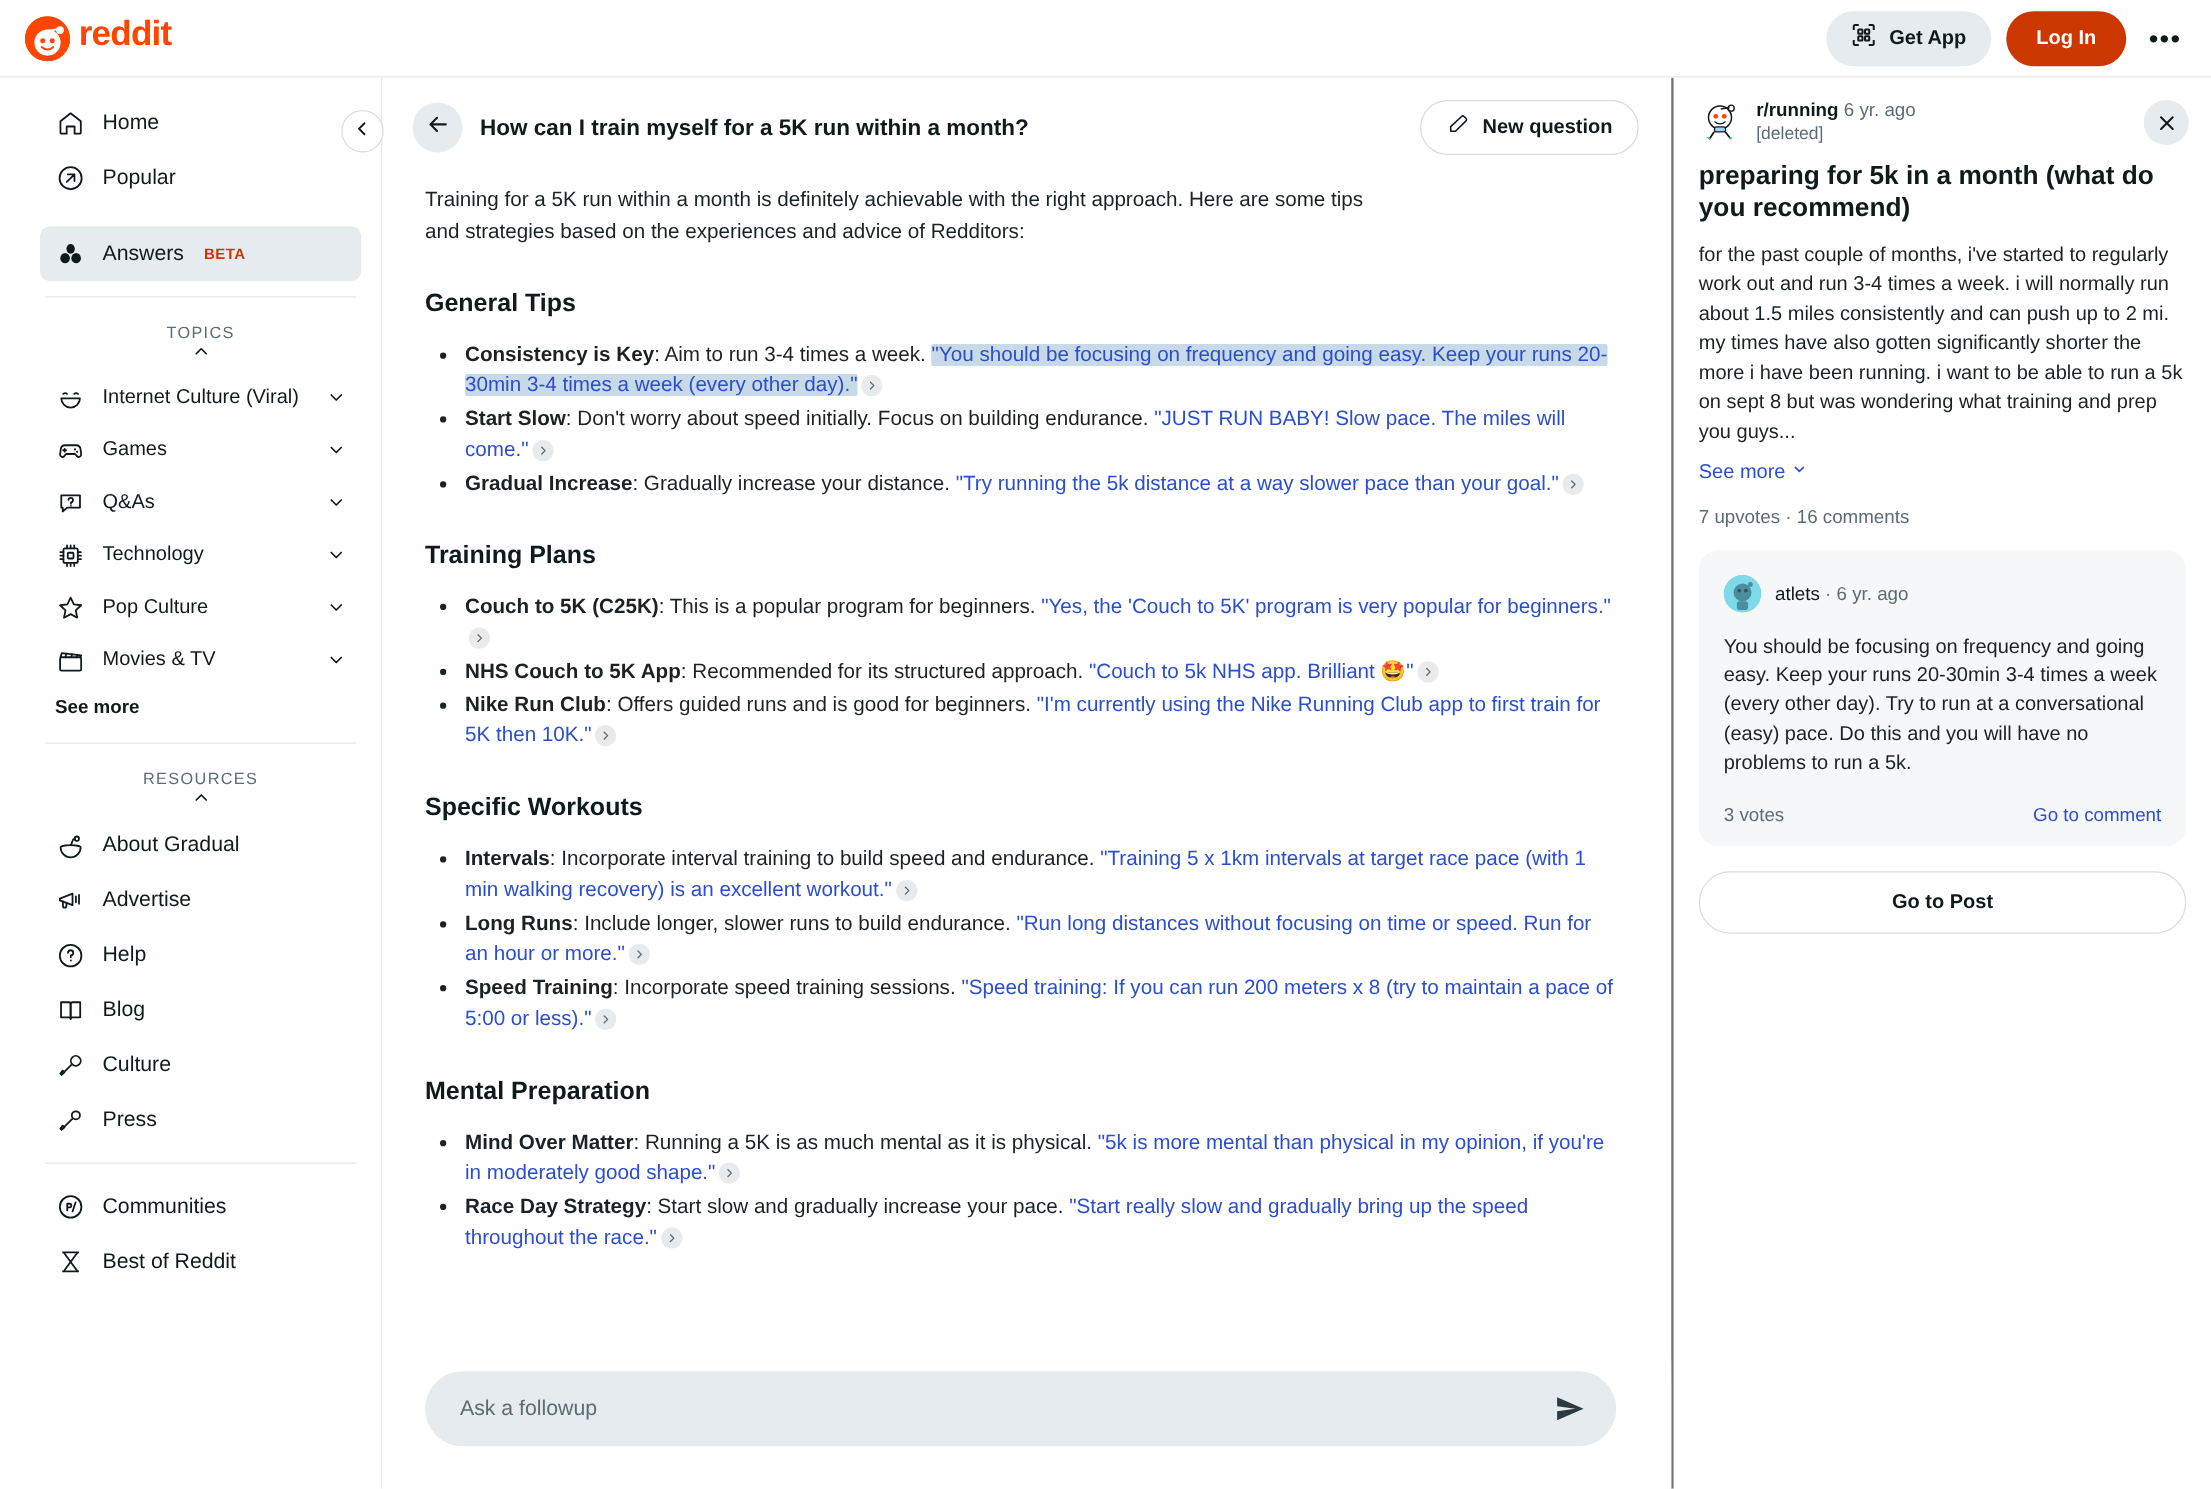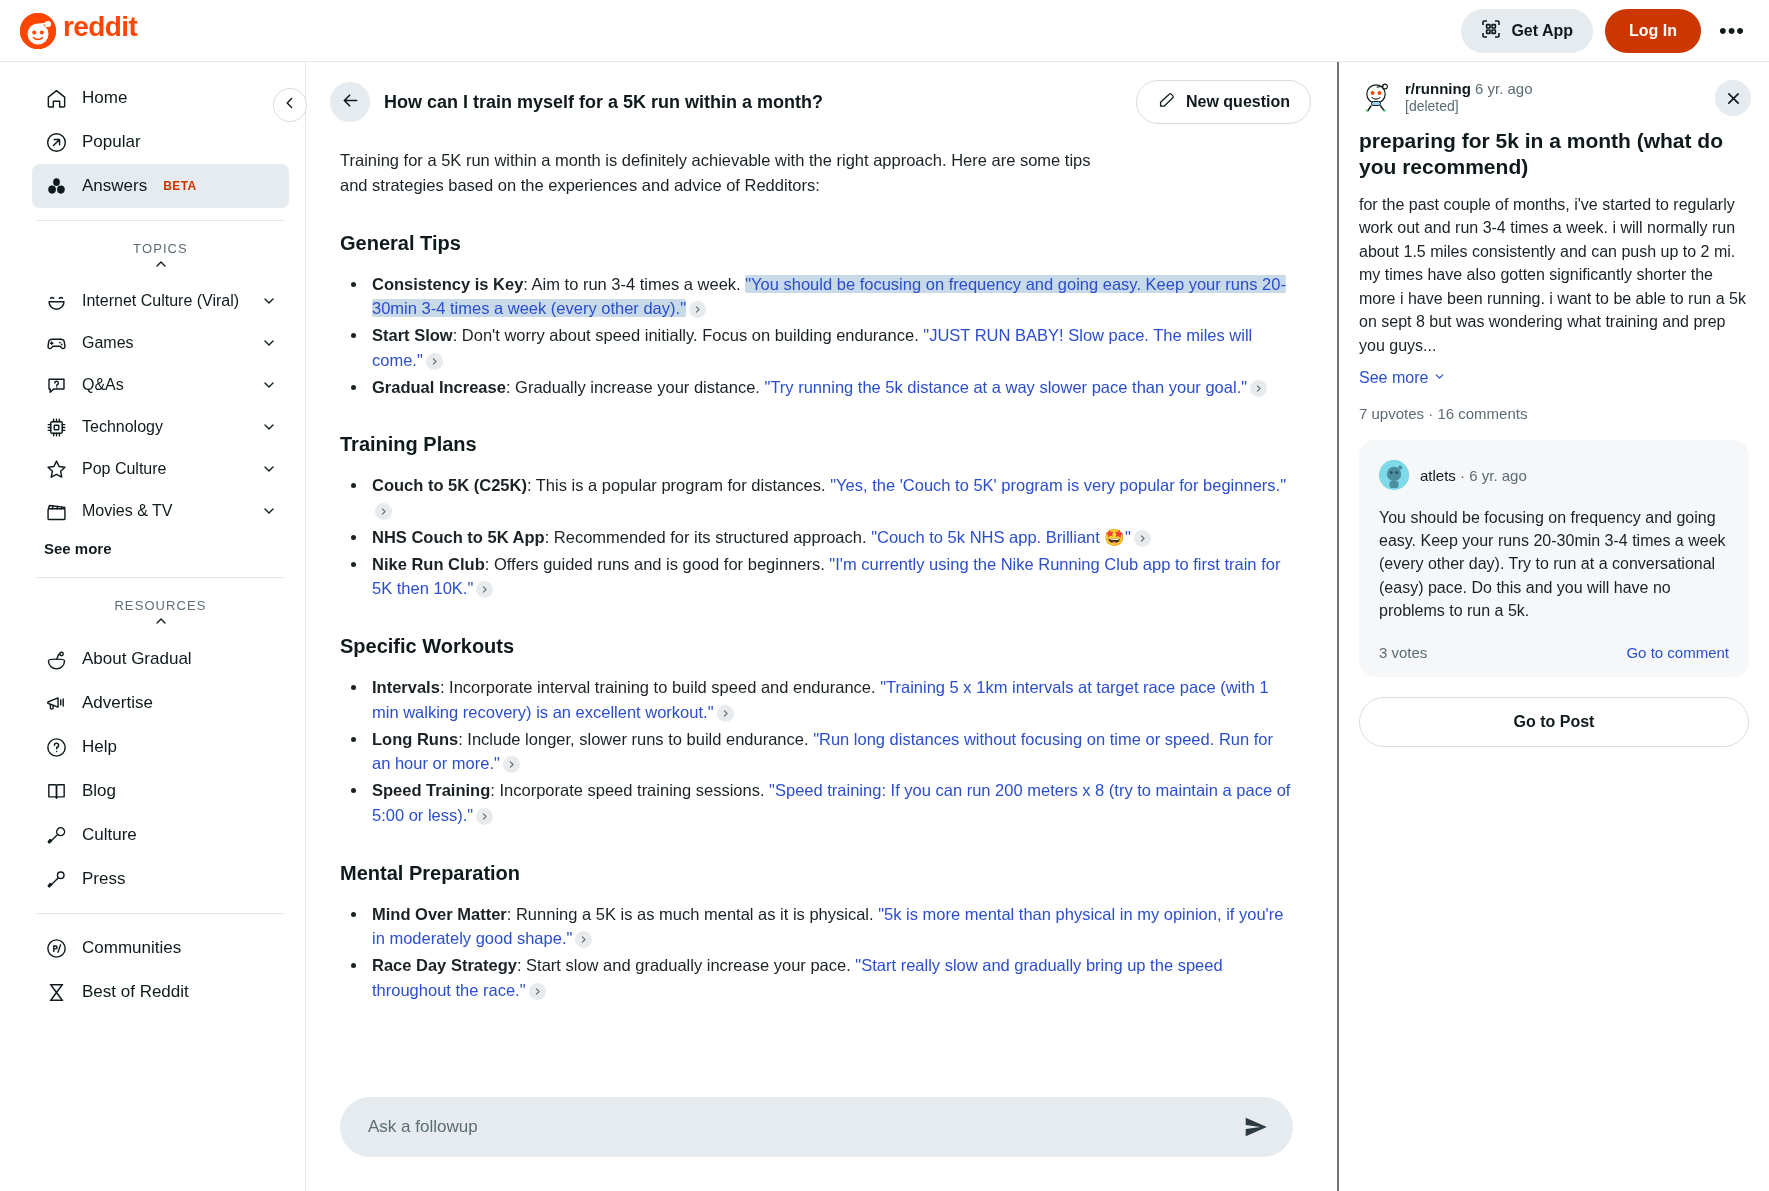--- a/index.html
+++ b/index.html
@@ -52,21 +52,21 @@
     padding: 14px 16px 20px 16px;
     overflow: hidden;
     background: #fff;
   }
   .nav-item {
     display: flex; align-items: center; gap: 14px;
     height: 44px; padding: 0 12px;
     border-radius: 8px; cursor: pointer;
     font-size: 17px; color: #0f1a1c;
   }
-  .nav-item.active { background: #E5EBEE; }
+  .nav-item.active { background: #E5EBEE; margin-top: 17px; }
   .nav-ico { width: 24px; height: 24px; flex: 0 0 24px; display:flex; align-items:center; justify-content:center; }
   .nav-ico svg { display:block; }
   .beta-tag { font-size: 12px; font-weight: 700; color: #CC3700; letter-spacing: .4px; margin-left: 2px; }
   .divider { height: 1px; background: #e5e7ea; margin: 12px 4px; }
   .section-head {
     display: flex; align-items: center; justify-content: space-between;
     padding: 8px 12px; margin-top: 6px;
     font-size: 13px; font-weight: 400; letter-spacing: 1.1px;
     color: #5c6c74; cursor: pointer; flex-direction: column;
   }
@@ -527,21 +527,21 @@
                   </svg>
                 </span></li>
               <li><span class="lead">Gradual Increase</span><span>: Gradually increase your distance. </span><span class="quote">"Try running the 5k distance at a way slower pace than your goal."</span><span class="qchev">
                   <svg width="9" height="9" viewBox="0 0 20 20" fill="none" stroke="#5c6c74" stroke-width="2.4" stroke-linecap="round" stroke-linejoin="round">
                     <path d="M7.5 4l6 6-6 6"></path>
                   </svg>
                 </span></li>
             </ul>
             <div class="sec-h">Training Plans</div>
             <ul class="tips">
-              <li><span class="lead">Couch to 5K (C25K)</span><span>: This is a popular program for distances. </span><span class="quote">"Yes, the 'Couch to 5K' program is very popular for beginners."</span><span class="qchev">
+              <li><span class="lead">Couch to 5K (C25K)</span><span>: This is a popular program for beginners. </span><span class="quote">"Yes, the 'Couch to 5K' program is very popular for beginners."</span><span class="qchev">
                   <svg width="9" height="9" viewBox="0 0 20 20" fill="none" stroke="#5c6c74" stroke-width="2.4" stroke-linecap="round" stroke-linejoin="round">
                     <path d="M7.5 4l6 6-6 6"></path>
                   </svg>
                 </span></li>
               <li><span class="lead">NHS Couch to 5K App</span><span>: Recommended for its structured approach. </span><span class="quote">"Couch to 5k NHS app. Brilliant 🤩"</span><span class="qchev">
                   <svg width="9" height="9" viewBox="0 0 20 20" fill="none" stroke="#5c6c74" stroke-width="2.4" stroke-linecap="round" stroke-linejoin="round">
                     <path d="M7.5 4l6 6-6 6"></path>
                   </svg>
                 </span></li>
               <li><span class="lead">Nike Run Club</span><span>: Offers guided runs and is good for beginners. </span><span class="quote">"I'm currently using the Nike Running Club app to first train for 5K then 10K."</span><span class="qchev">

